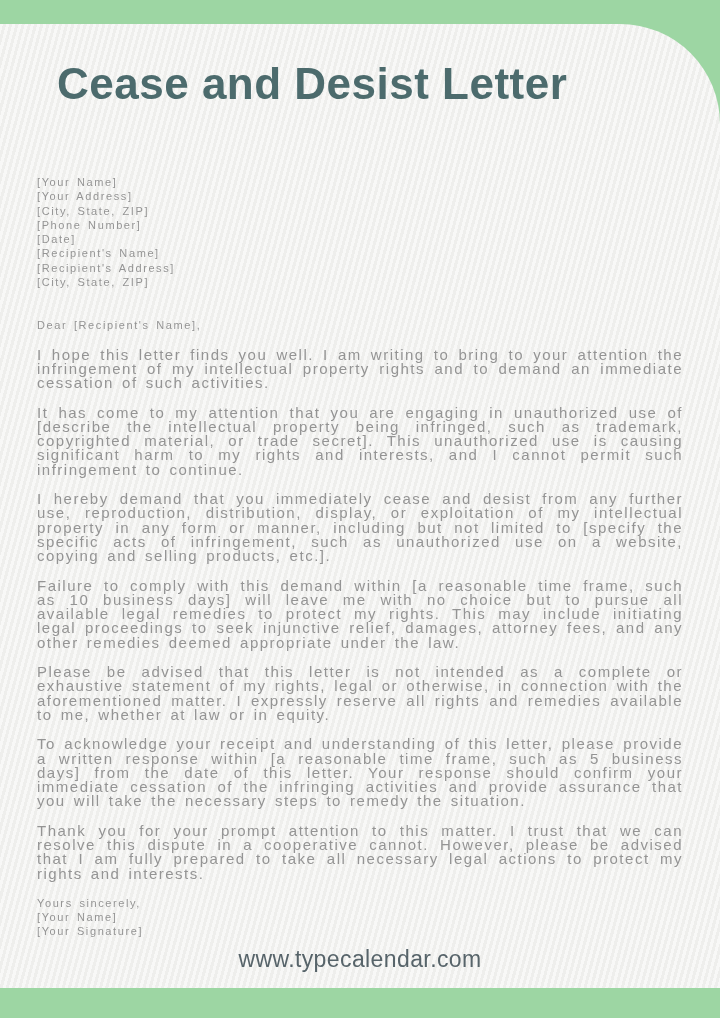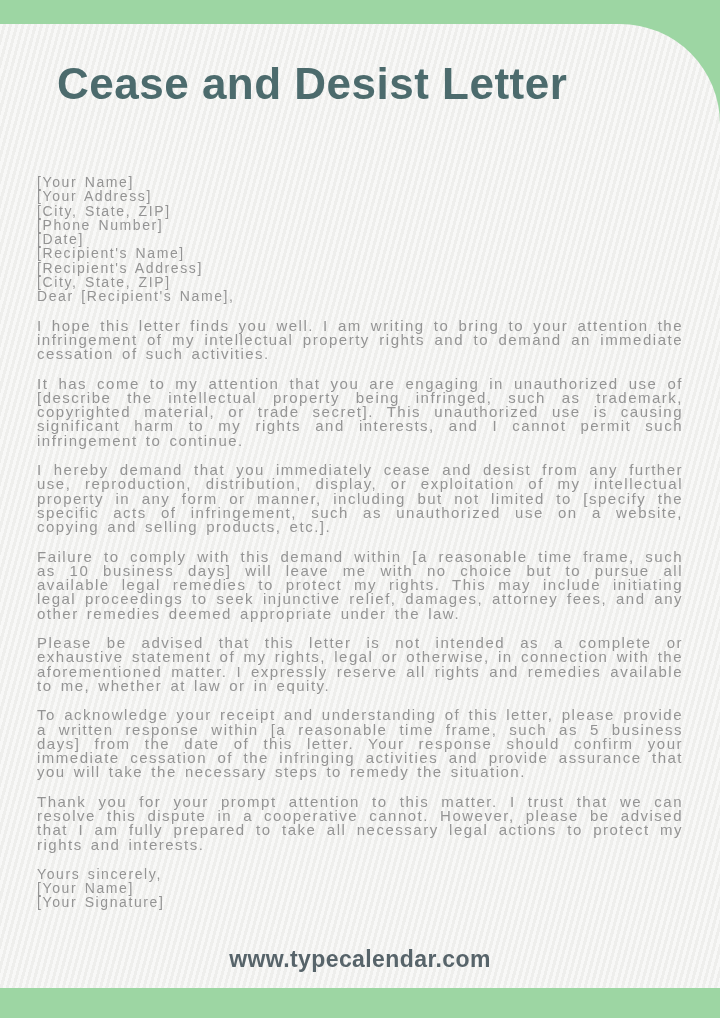--- a/index.html
+++ b/index.html
@@ -26,45 +26,45 @@
     font-size:44px;
     line-height:48px;
     font-weight:bold;
     letter-spacing:0.5px;
     color:#4c6b6d;
   }
   .sender-block{margin-top:67px;}
   .meta-line,
   .salutation,
   .closing-line{
-    font-size:14px;
+    font-size:11px;
     line-height:14.3px;
     letter-spacing:1.6px;
     word-spacing:2px;
     color:#949494;
   }
-  .salutation{}
+  .salutation{margin-top:29px;}
   .para{
     margin:15px 0 0 0;
     font-size:15px;
     line-height:14.3px;
     letter-spacing:1.5px;
     word-spacing:2.5px;
     color:#949494;
     text-align:justify;
     text-align-last:left;
   }
   .closing-block{margin-top:15px;}
   .footer{
     position:absolute;
     left:0;bottom:15px;
     width:100%;
     text-align:center;
     font-size:23px;
-    font-weight:bold;
+    font-weight:normal;
     letter-spacing:0.4px;
     color:#57646a;
   }
 </style>
 </head>
 <body>
 
 <div class="canvas">
   <div class="paper">
 

